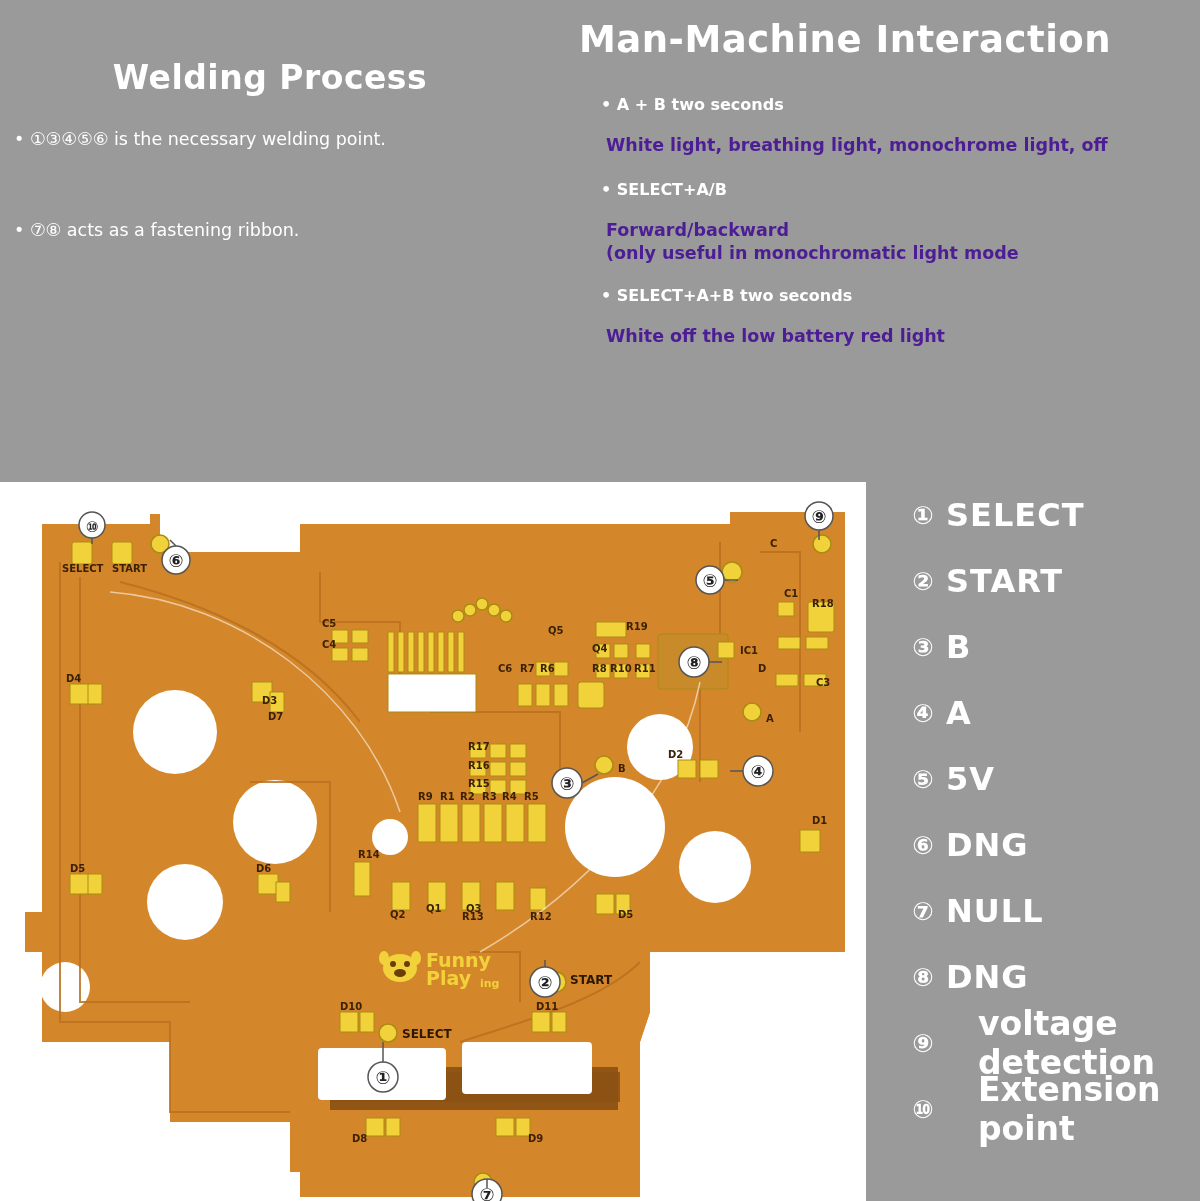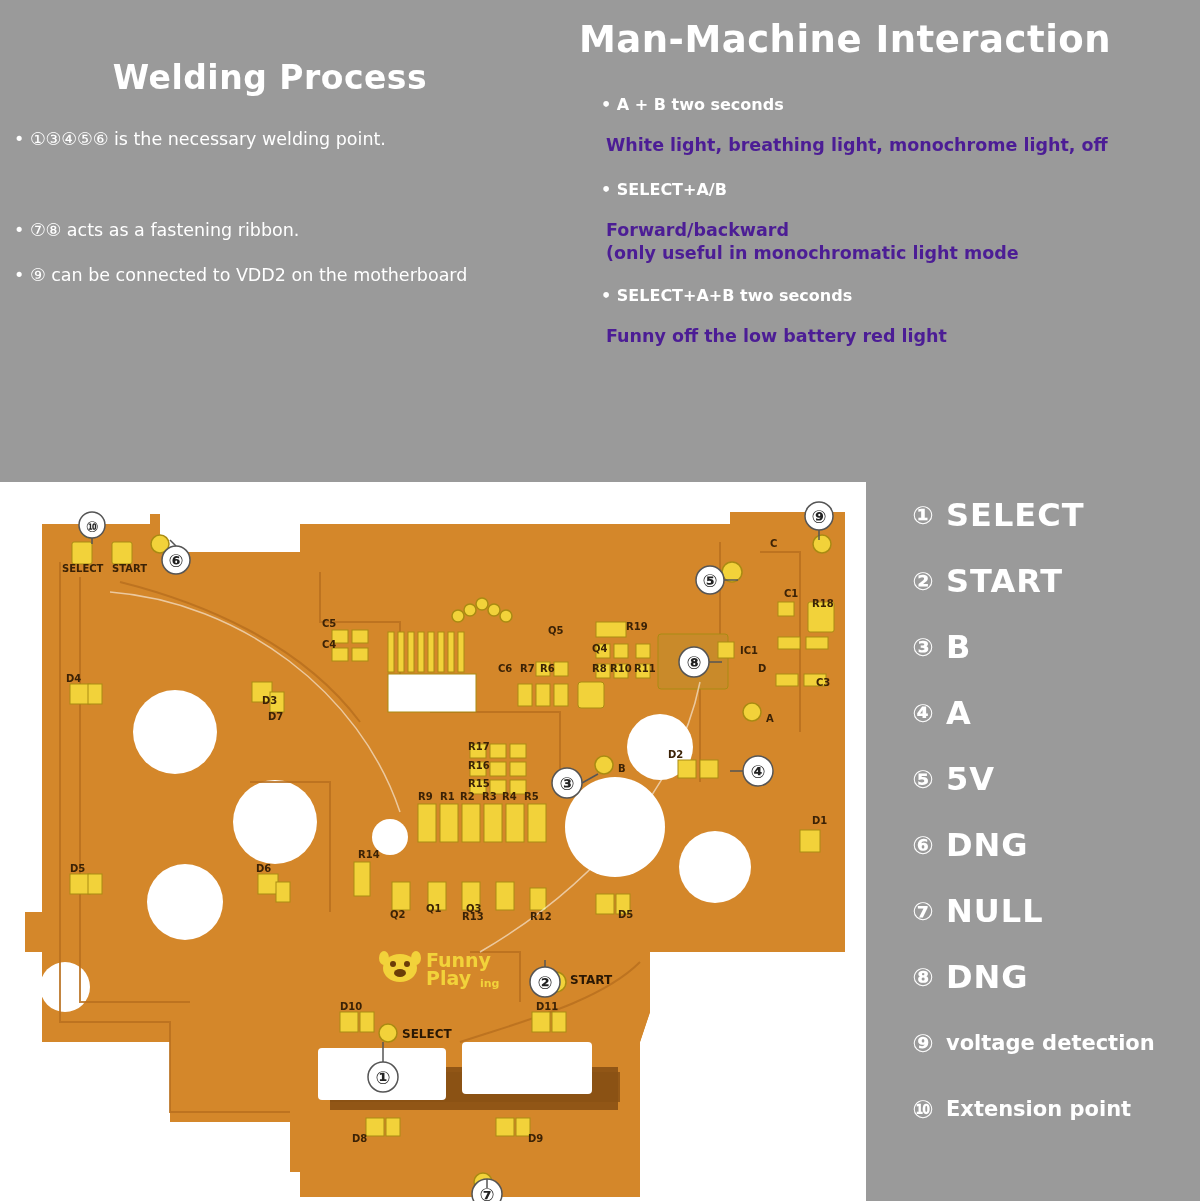--- a/index.html
+++ b/index.html
@@ -56,56 +56,55 @@
     height:66px;padding-left:24px;
     color:#ffffff;
   }
   .legend-num{
     width:46px;flex:0 0 46px;
     font-size:25px;font-weight:bold;text-align:center;
   }
   .legend-label{
     font-size:32px;font-weight:bold;letter-spacing:1px;
   }
-  .legend-label.small{font-size:21px;letter-spacing:0;}
+  .legend-label.small{font-size:33px;letter-spacing:0;margin-left:32px;}
 </style>
 </head>
 <body>
 
 <div class="panel" id="panel-welding">
   <div class="panel-title">Welding Process</div>
   <div style="height:32px"></div>
   <div class="wline">• ①③④⑤⑥ is the necessary welding point.</div>
   <div class="wgap"></div>
   <div class="wgap"></div>
   <div class="wgap"></div>
   <div class="wline">• ⑦⑧ acts as a fastening ribbon.</div>
   <div class="wgap"></div>
-  <div class="wline">• ⑨ can be connected to VDD2 on the motherboard</div>
   <div class="wgap"></div>
 </div>
 
 <div class="panel" id="panel-interaction">
   <div class="panel-title">Man-Machine Interaction</div>
   <div style="height:34px"></div>
 
   <div class="ibullet">• A + B two seconds</div>
   <div style="height:20px"></div>
   <div class="isub">White light, breathing light, monochrome light, off</div>
   <div style="height:23px"></div>
 
   <div class="ibullet">• SELECT+A/B</div>
   <div style="height:20px"></div>
   <div class="isub" style="white-space:pre-line">Forward/backward
 (only useful in monochromatic light mode</div>
   <div style="height:22px"></div>
 
   <div class="ibullet">• SELECT+A+B two seconds</div>
   <div style="height:20px"></div>
-  <div class="isub">Funny off the low battery red light</div>
+  <div class="isub">White off the low battery red light</div>
 </div>
 
 <div class="panel" id="panel-board">
   <svg id="board-svg" width="866" height="719" viewBox="0 0 866 719">
     <rect x="0" y="0" width="866" height="719" fill="#ffffff"></rect>
 
     <g>
       <path d="M42 42 L150 42 L150 32 L160 32 L160 70
                L300 70 L300 42
                L730 42 L730 30 L845 30 L845 250

